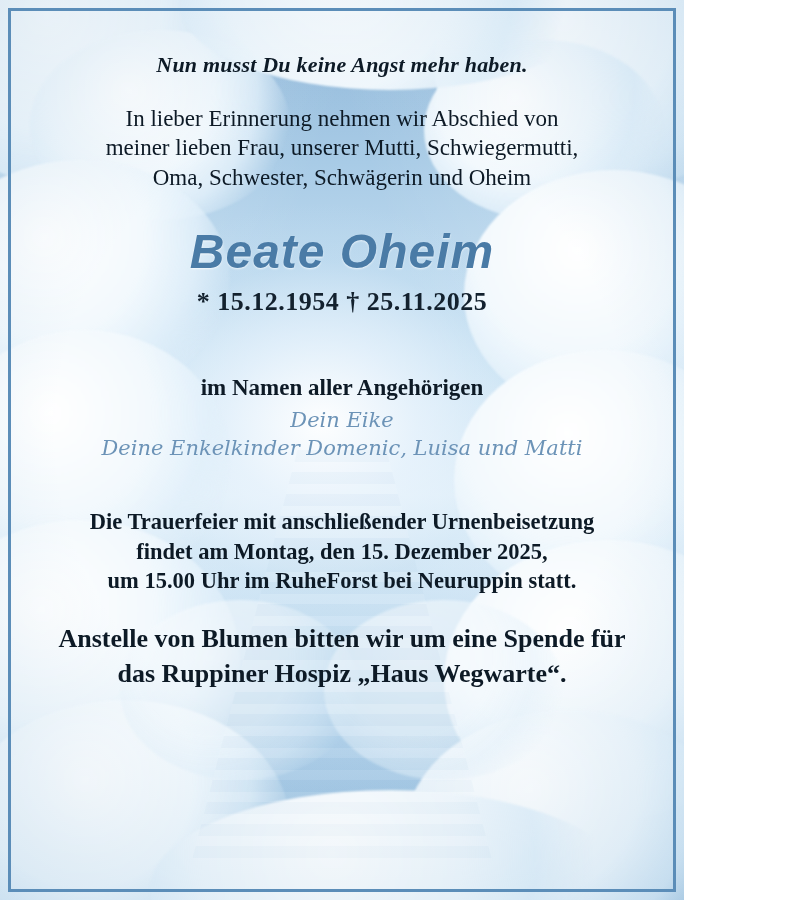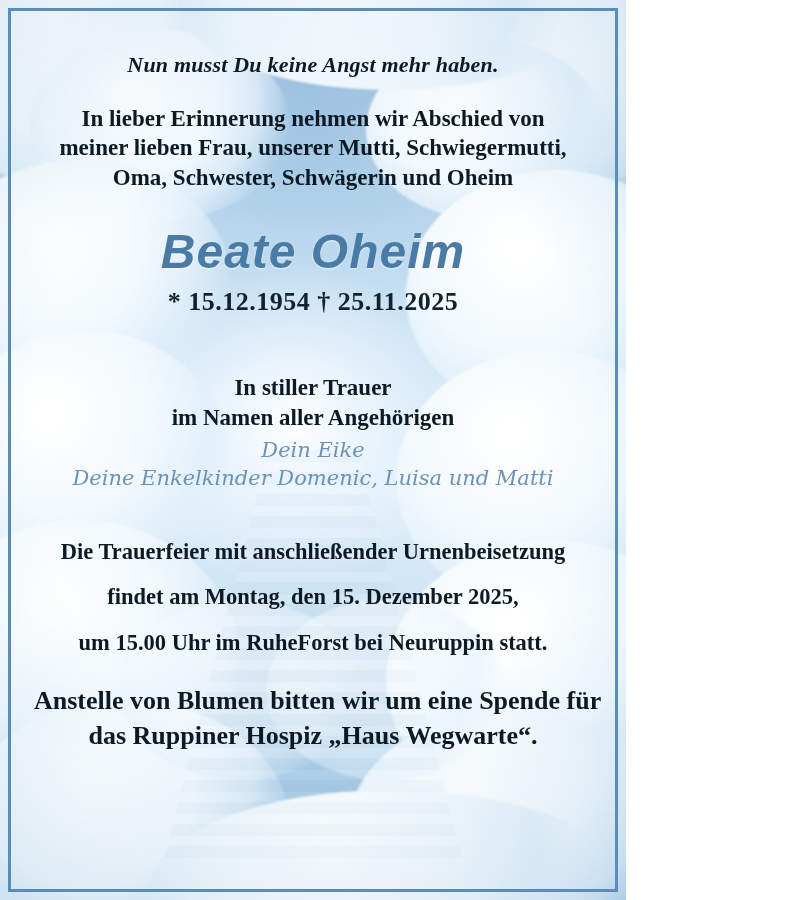--- a/index.html
+++ b/index.html
@@ -8,21 +8,21 @@
     background: #ffffff;
   }
   body {
     width: 788px;
     height: 900px;
     font-family: "Liberation Serif", serif;
   }
 
   .memorial-card {
     position: relative;
-    width: 626px;
+    width: 684px;
     height: 900px;
     overflow: hidden;
     background: #9fc2dd;
   }
 
   
   .sky-bg {
     position: absolute;
     inset: 0;
     background:
@@ -103,21 +103,21 @@
   .intro-line {
     font-size: 22px;
     font-weight: bold;
     font-style: italic;
     letter-spacing: 0.2px;
     margin: 12px 0 0;
   }
 
   .dedication {
     font-size: 23px;
-    font-weight: bold;
+    font-weight: normal;
     line-height: 1.28;
     margin: 26px 0 0;
   }
   .dedication div { white-space: nowrap; }
 
   .name {
     font-family: Liberation Sans, sans-serif;
     font-style: italic;
     font-weight: bold;
     font-size: 48px;
@@ -151,21 +151,21 @@
     margin: 4px 0 0;
   }
   .family div { white-space: nowrap; }
 
   .ceremony {
     font-size: 22.5px;
     font-weight: bold;
     line-height: 1.33;
     margin: 44px 0 0;
   }
-  .ceremony div { white-space: nowrap; margin-top: 16px; }
+  .ceremony div { white-space: nowrap; }
 
   .donation {
     font-size: 26px;
     font-weight: bold;
     line-height: 1.33;
     margin: 26px 0 0;
   }
   .donation div { white-space: nowrap; }
 </style>
 </head>
@@ -204,21 +204,20 @@
       <div>In  lieber Erinnerung nehmen wir Abschied von</div>
       <div>meiner lieben Frau, unserer Mutti, Schwiegermutti,</div>
       <div>Oma, Schwester, Schwägerin und Oheim</div>
     </div>
 
     <div class="name">Beate Oheim</div>
 
     <div class="dates">* 15.12.1954  † 25.11.2025</div>
 
     <div class="mourning">
-      <div>In stiller Trauer</div>
       <div>im Namen aller Angehörigen</div>
     </div>
 
     <div class="family">
       <div>Dein Eike</div>
       <div>Deine Enkelkinder Domenic, Luisa und Matti</div>
     </div>
 
     <div class="ceremony">
       <div>Die Trauerfeier mit anschließender Urnenbeisetzung</div>

